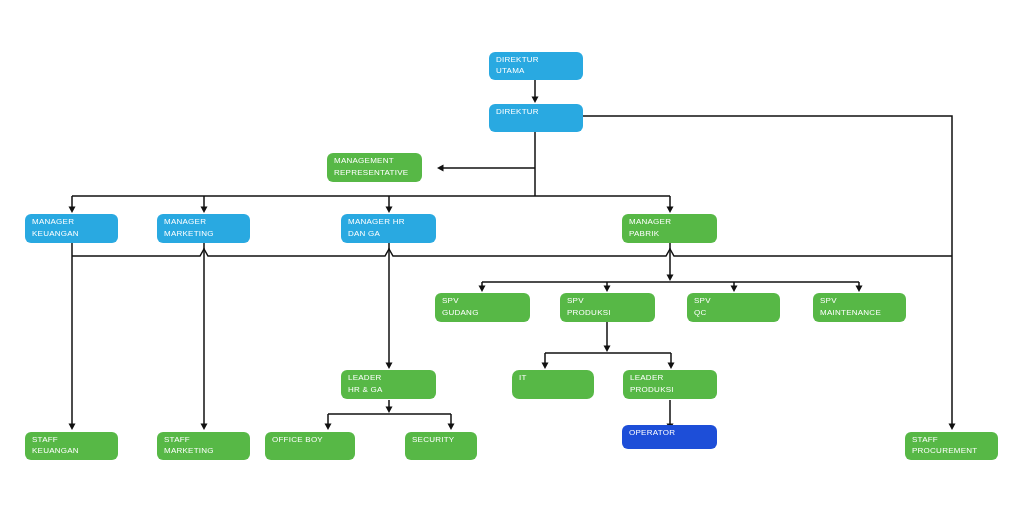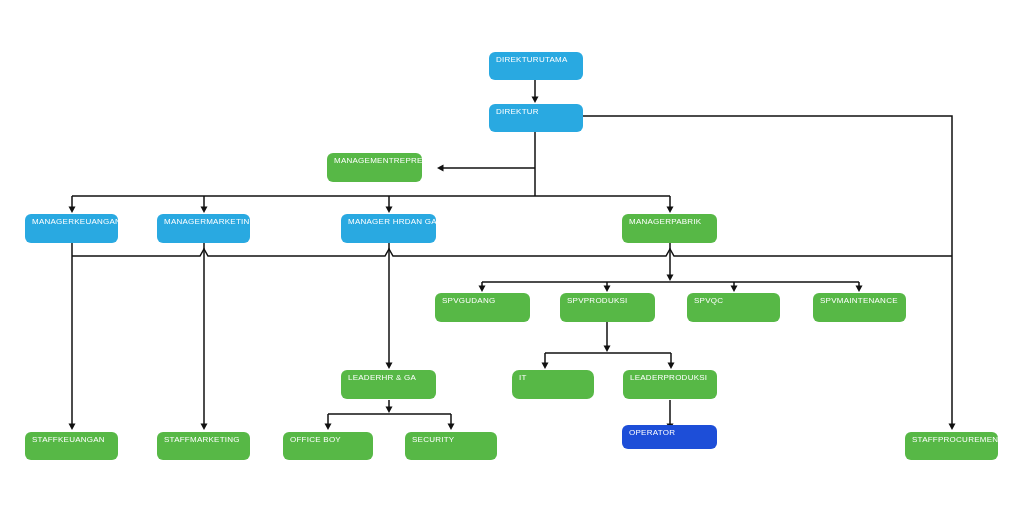--- a/index.html
+++ b/index.html
@@ -3,21 +3,21 @@
 <meta charset="utf-8">
 <style>
   html,body{margin:0;padding:0;background:#ffffff;}
   .stage{
     position:relative;width:1024px;height:512px;background:#ffffff;
     font-family:"Liberation Sans", sans-serif;overflow:hidden;
   }
   .connector-layer{position:absolute;left:0;top:0;width:1024px;height:512px;}
   .node{
     position:absolute;box-sizing:border-box;border-radius:6px;color:#ffffff;
-    display:flex;justify-content:flex-start;
+    display:flex;flex-direction:column;justify-content:space-between;
     padding:3px 5px 5px 7px;font-size:8px;line-height:9.5px;
     letter-spacing:0.25px;text-transform:uppercase;
   }
   .node span{display:block;white-space:nowrap;}
 </style>
 </head>
 <body>
 
 <div class="stage" id="stage">
     <svg viewBox="0 0 1024 512" class="connector-layer">
@@ -127,24 +127,24 @@
       <span>PRODUKSI</span>
     </div>
     <div class="node" style="left: 25px; top: 432px; width: 93px; height: 28px; background: rgb(87, 184, 70); color: rgb(255, 255, 255);">
       <span>STAFF</span>
       <span>KEUANGAN</span>
     </div>
     <div class="node" style="left: 157px; top: 432px; width: 93px; height: 28px; background: rgb(87, 184, 70); color: rgb(255, 255, 255);">
       <span>STAFF</span>
       <span>MARKETING</span>
     </div>
-    <div class="node" style="left: 283px; top: 432px; width: 90px; height: 28px; background: rgb(87, 184, 70); color: rgb(255, 255, 255);">
+    <div class="node" style="left: 265px; top: 432px; width: 90px; height: 28px; background: rgb(87, 184, 70); color: rgb(255, 255, 255);">
       <span>OFFICE BOY</span>
     </div>
-    <div class="node" style="left: 405px; top: 432px; width: 92px; height: 28px; background: rgb(87, 184, 70); color: rgb(255, 255, 255);">
+    <div class="node" style="left: 405px; top: 432px; width: 72px; height: 28px; background: rgb(87, 184, 70); color: rgb(255, 255, 255);">
       <span>SECURITY</span>
     </div>
     <div class="node" style="left: 622px; top: 425px; width: 95px; height: 24px; background: #1d4ed8; color: rgb(255, 255, 255);">
       <span>OPERATOR</span>
     </div>
     <div class="node" style="left: 905px; top: 432px; width: 93px; height: 28px; background: rgb(87, 184, 70); color: rgb(255, 255, 255);">
       <span>STAFF</span>
       <span>PROCUREMENT</span>
     </div>
   </div>

